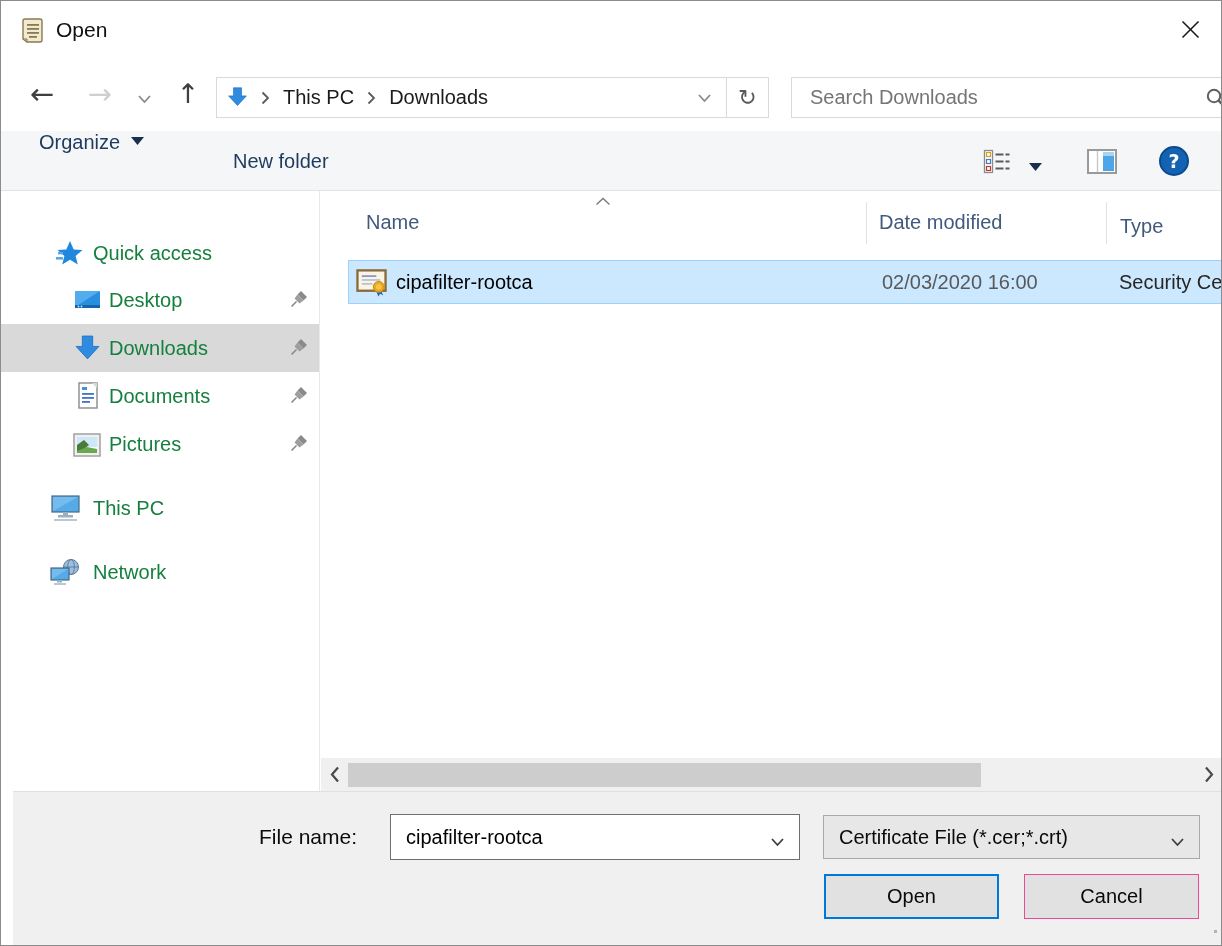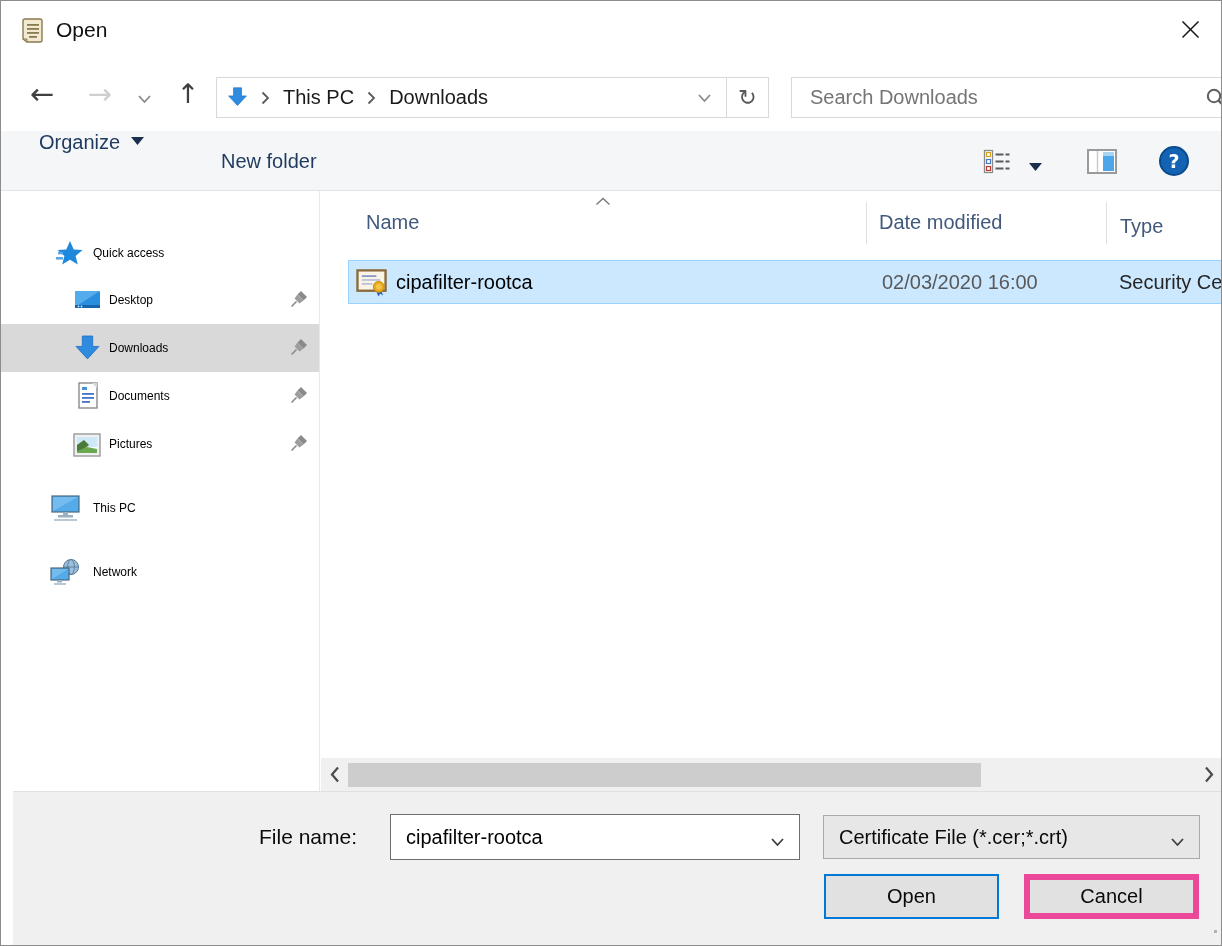--- a/index.html
+++ b/index.html
@@ -7,21 +7,21 @@
   .window{position:relative;width:1222px;height:946px;background:#fff;border:1px solid #8c8c8c;
           box-sizing:border-box;overflow:hidden;}
   .abs{position:absolute;}
   .txt{white-space:nowrap;}
   .navglyph{font-family:"DejaVu Sans",sans-serif;text-align:center;cursor:default;}
   .addressbar{display:flex;align-items:center;border:1px solid #d9d9d9;background:#fff;box-sizing:border-box;}
   .crumb{font-size:20px;color:#1a1a1a;margin-left:13px;cursor:default;}
   .box{border:1px solid #d9d9d9;background:#fff;box-sizing:border-box;}
   .toolbar{background:#f5f6f7;border-bottom:1px solid #e3e3e3;box-sizing:border-box;}
   .tool-label{font-size:20px;color:#1e3a5f;}
-  .side-label{font-size:12px;color:#000000;}
+  .side-label{font-size:20px;color:#15803d;}
   .col-head{font-size:20px;color:#42597e;}
   .hsep{background:#e1e1e1;}
   .row-sel{background:#cce8ff;border:1px solid #99d1ff;box-sizing:border-box;overflow:hidden;}
   .combo{box-sizing:border-box;}
   .btn{display:flex;align-items:center;justify-content:center;font-size:20px;color:#0a0a0a;
        box-sizing:border-box;cursor:default;}
   input{font-family:inherit;}
   .grip{width:3px;height:3px;background:#b3b3b3;
         box-shadow:9px 0 #b3b3b3, 9px -9px #b3b3b3, 0 0 #b3b3b3, 9px 9px 0 0 #b3b3b3;}
 </style>
@@ -102,21 +102,21 @@
 
   <div class="abs toolbar" style="left:0;top:130px;width:1222px;height:60px;">
     <div class="abs" style="left:38px;top:0;height:60px;display:flex;align-items:flex-start;gap:11px;">
       <span class="tool-label">Organize</span>
       <span>
         <svg width="13" height="8" viewBox="0 0 13 8">
             <polygon points="0,0 13,0 6.5,8" fill="#1a2e4e"></polygon>
           </svg>
       </span>
     </div>
-    <div class="abs" style="left:220px;top:0;height:60px;display:flex;align-items:center;">
+    <div class="abs" style="left:232px;top:0;height:60px;display:flex;align-items:center;">
       <span class="tool-label">New folder</span>
     </div>
 
     <div class="abs" style="left:982px;top:17px;">
       <span>
         <svg width="27" height="27" viewBox="0 0 27 27">
           <rect x="1.5" y="2.5" width="8" height="22" fill="#fff" stroke="#8a8a8a" stroke-width="1.3"></rect>
           <rect x="3.5" y="4.5" width="4" height="4" fill="#fff" stroke="#d4a017" stroke-width="1.2"></rect>
           <rect x="3.5" y="11.5" width="4" height="4" fill="#fff" stroke="#4a78c8" stroke-width="1.2"></rect>
           <rect x="3.5" y="18.5" width="4" height="4" fill="#fff" stroke="#c0392b" stroke-width="1.2"></rect>
@@ -331,21 +331,21 @@
       <span class="abs" style="right:14px;top:17px;">
         <svg width="15" height="10" viewBox="0 0 15 10">
             <polyline points="2,2 7.5,8 13,2" fill="none" stroke="#3f3f3f" stroke-width="1.8"></polyline>
           </svg>
       </span>
     </div>
 
     <div class="abs btn" style="left:811px;top:82px;width:175px;height:45px;background:#e1e1e1;border:2px solid #0078d7;">
       <span>Open</span>
     </div>
-    <div class="abs btn" style="left:1011px;top:82px;width:175px;height:45px;background:#e1e1e1;border:6px solid #ec4899;">
+    <div class="abs btn" style="left:1011px;top:82px;width:175px;height:45px;background:#e1e1e1;border:1px solid #ec4899;">
       <span>Cancel</span>
     </div>
 
     <div class="abs" style="right:18px;bottom:14px;">
       <div class="grip"></div>
     </div>
   </div>
 
 </div>
 

